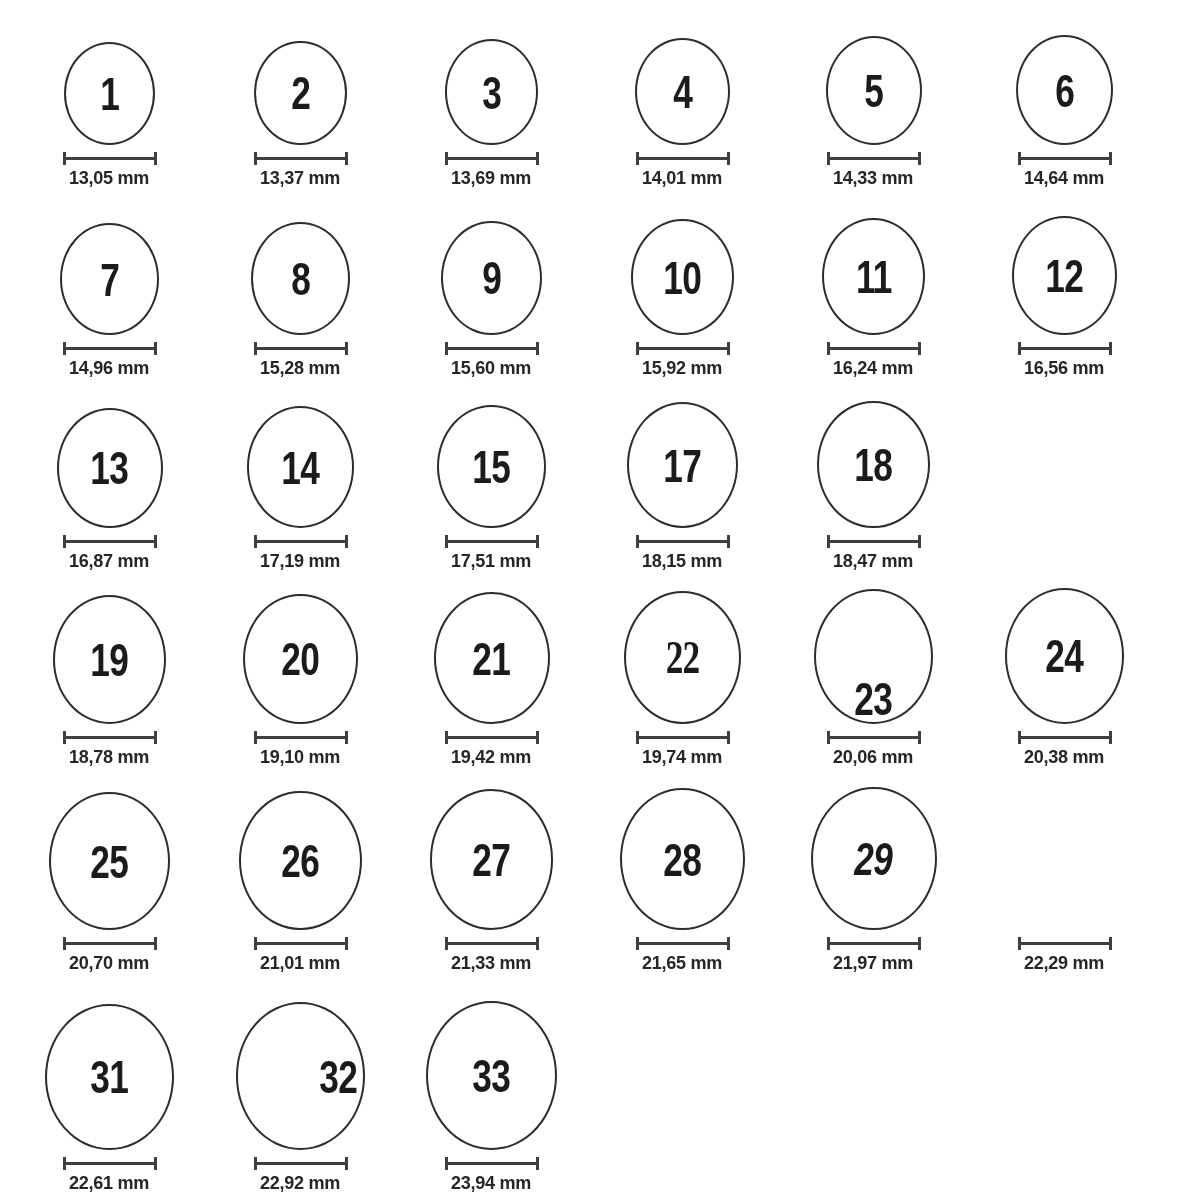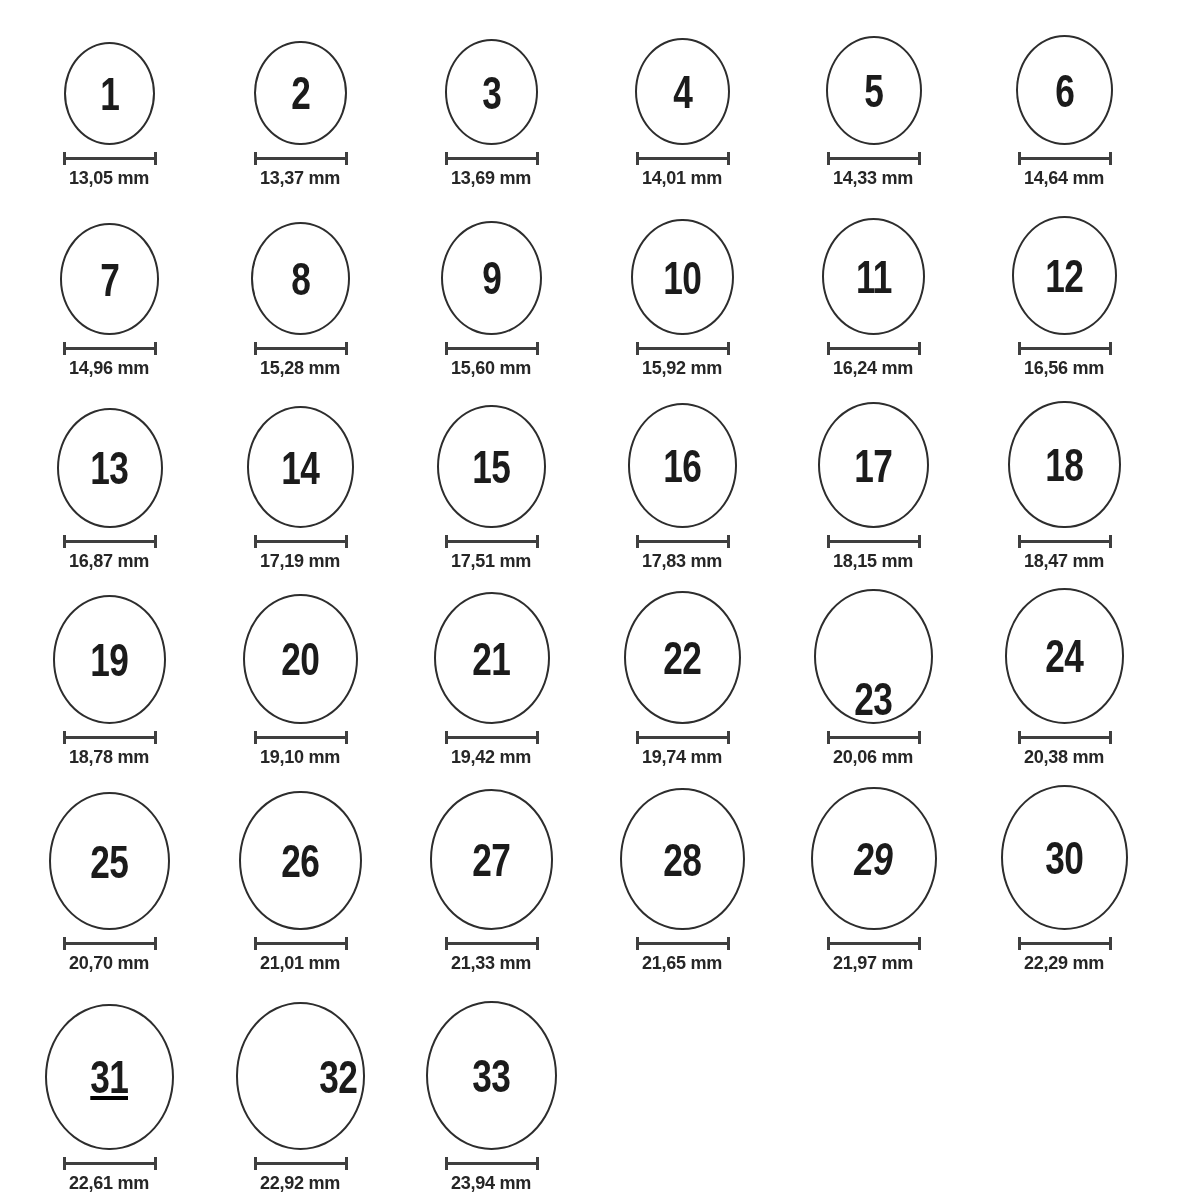--- a/index.html
+++ b/index.html
@@ -242,31 +242,20 @@
       <span class="num">15</span>
     </div>
     <div class="measure">
       <span class="tick left"></span>
       <span class="bar"></span>
       <span class="tick right"></span>
     </div>
     <div class="label">17,51 mm</div>
   </div>
       <div class="cell">
-    <div class="circle" style="width: 109.75px; height: 124.75px;">
-      <span class="num">16</span>
-    </div>
-    <div class="measure">
-      <span class="tick left"></span>
-      <span class="bar"></span>
-      <span class="tick right"></span>
-    </div>
-    <div class="label">17,83 mm</div>
-  </div>
-      <div class="cell">
     <div class="circle" style="width: 111px; height: 126.2px;">
       <span class="num">17</span>
     </div>
     <div class="measure">
       <span class="tick left"></span>
       <span class="bar"></span>
       <span class="tick right"></span>
     </div>
     <div class="label">18,15 mm</div>
   </div>
@@ -310,21 +299,21 @@
       <span class="num">21</span>
     </div>
     <div class="measure">
       <span class="tick left"></span>
       <span class="bar"></span>
       <span class="tick right"></span>
     </div>
     <div class="label">19,42 mm</div>
   </div>
       <div class="cell">
-    <div class="circle" style="width: 117.25px; height: 133.45px;">
+    <div class="circle" style="width: 117.25px; height: 133.45px; font-family: Liberation Serif, serif;">
       <span class="num">22</span>
     </div>
     <div class="measure">
       <span class="tick left"></span>
       <span class="bar"></span>
       <span class="tick right"></span>
     </div>
     <div class="label">19,74 mm</div>
   </div>
       <div class="cell">
@@ -400,34 +389,31 @@
       <span class="num">29</span>
     </div>
     <div class="measure">
       <span class="tick left"></span>
       <span class="bar"></span>
       <span class="tick right"></span>
     </div>
     <div class="label">21,97 mm</div>
   </div>
       <div class="cell">
-    <div class="circle" style="width: 127.25px; height: 145.05px;">
-      <span class="num">30</span>
-    </div>
     <div class="measure">
       <span class="tick left"></span>
       <span class="bar"></span>
       <span class="tick right"></span>
     </div>
     <div class="label">22,29 mm</div>
   </div>
     </div>
     <div class="row" style="height: 220px;">
       <div class="cell">
-    <div class="circle" style="width: 128.5px; height: 146.5px; text-decoration: underline;">
+    <div class="circle" style="width: 128.5px; height: 146.5px;">
       <span class="num">31</span>
     </div>
     <div class="measure">
       <span class="tick left"></span>
       <span class="bar"></span>
       <span class="tick right"></span>
     </div>
     <div class="label">22,61 mm</div>
   </div>
       <div class="cell">

